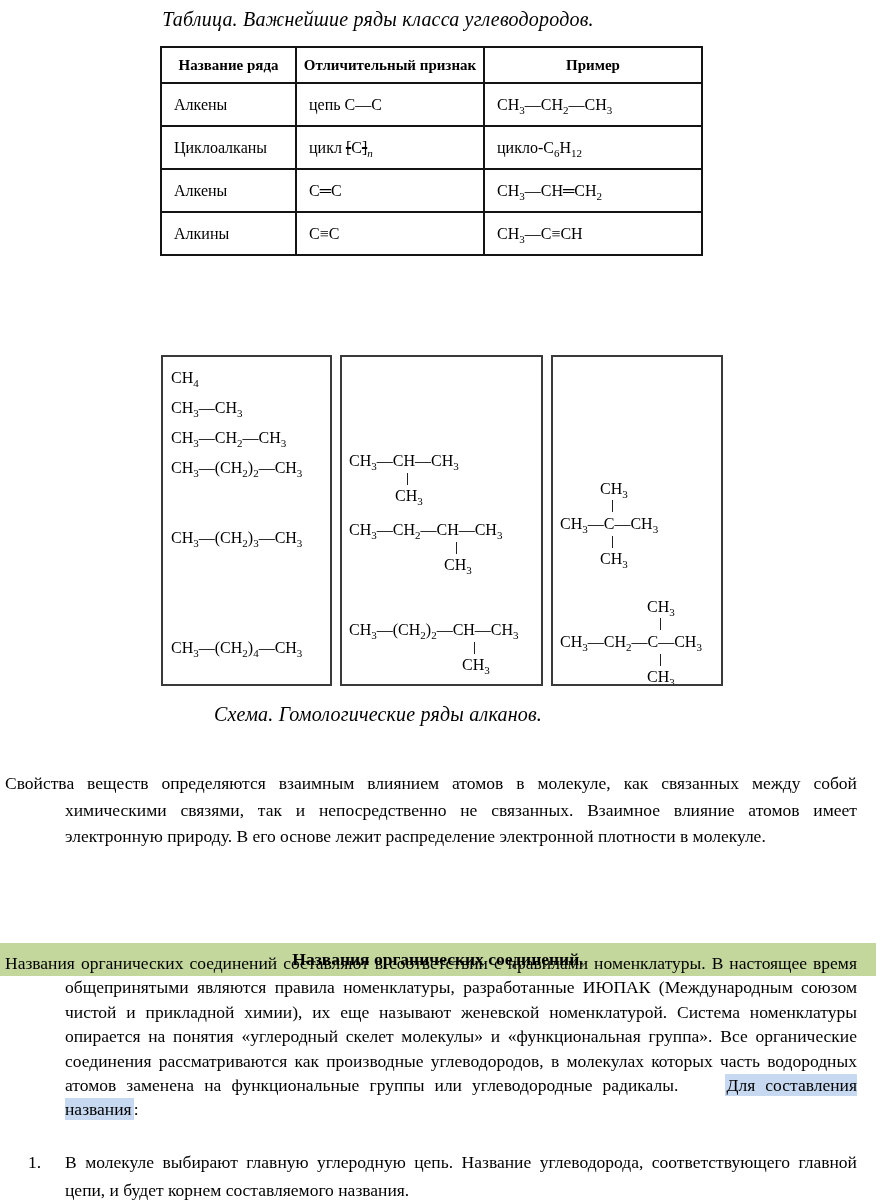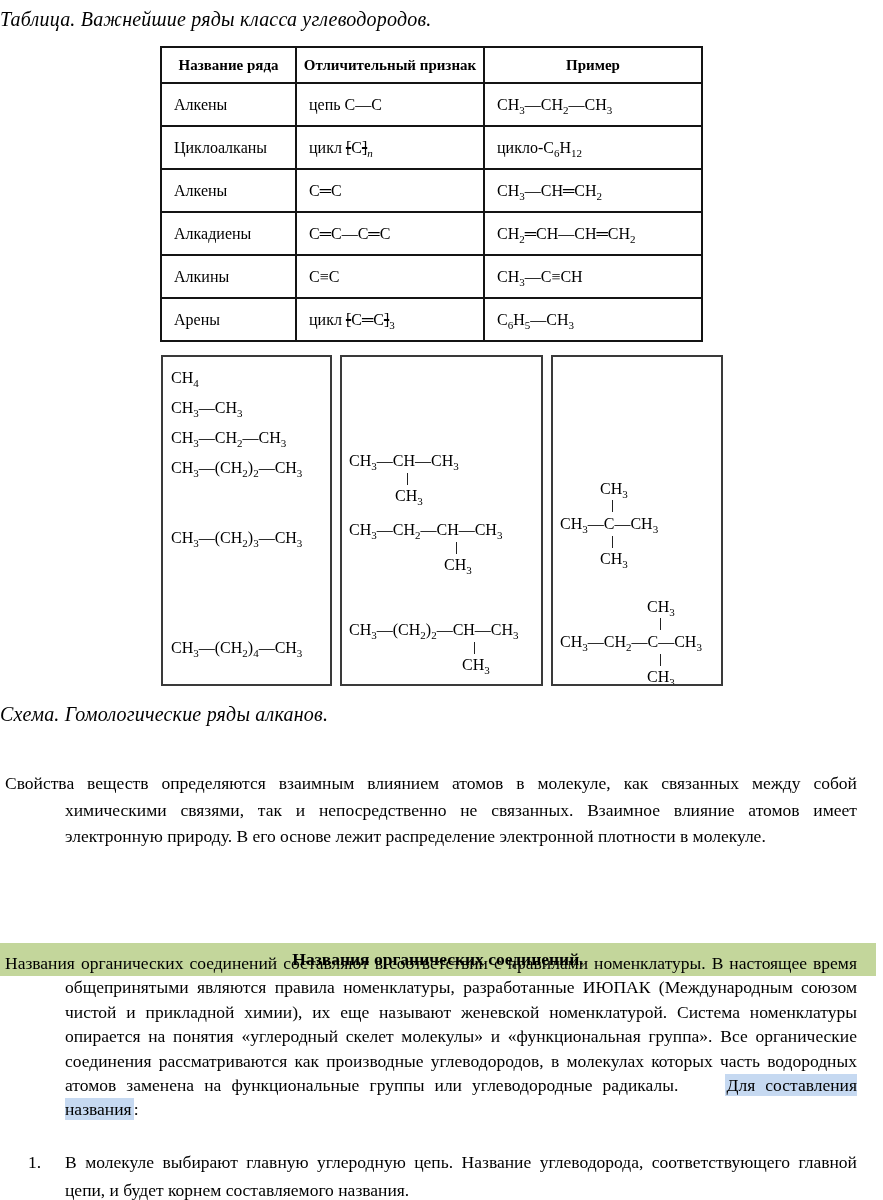--- a/index.html
+++ b/index.html
@@ -3,21 +3,21 @@
 <meta charset="utf-8">
 <style>
   html,body{margin:0;padding:0;background:#ffffff;}
   body{
     width:883px;height:1200px;position:relative;
     font-family:"Liberation Serif","DejaVu Serif",serif;
     color:#000;overflow:hidden;
   }
   
   .doc-caption{
-    width:756px;font-style:italic;
+    width:756px;text-align:center;font-style:italic;
     font-size:20px;letter-spacing:.2px;
   }
   .caption-top{position:absolute;top:8px;left:0;}
   .caption-schema{position:absolute;top:703px;left:0;}
   
   .hc-table{
     position:absolute;top:46px;left:160px;
     border-collapse:collapse;table-layout:fixed;
     font-size:16px;
   }
@@ -92,33 +92,23 @@
       <td>Циклоалканы</td>
       <td class="formula">цикл <span class="xb">[</span>C<span class="xb">]</span><sub><i>n</i></sub></td>
       <td class="formula">цикло-C<sub>6</sub>H<sub>12</sub></td>
     </tr>
     <tr>
       <td>Алкены</td>
       <td class="formula">C═C</td>
       <td class="formula">CH<sub>3</sub>—CH═CH<sub>2</sub></td>
     </tr>
     <tr>
-      <td>Алкадиены</td>
-      <td class="formula">C═C—C═C</td>
-      <td class="formula">CH<sub>2</sub>═CH—CH═CH<sub>2</sub></td>
-    </tr>
-    <tr>
       <td>Алкины</td>
       <td class="formula">C≡C</td>
       <td class="formula">CH<sub>3</sub>—C≡CH</td>
-    </tr>
-    <tr>
-      <td>Арены</td>
-      <td class="formula">цикл <span class="xb">[</span>C═C<span class="xb">]</span><sub>3</sub></td>
-      <td class="formula">C<sub>6</sub>H<sub>5</sub>—CH<sub>3</sub></td>
     </tr>
   </tbody>
 </table>
 
 <div class="schema-row">
 
   <div class="sbox sbox-1">
     <div class="sline formula">CH<sub>4</sub></div>
     <div class="sline formula">CH<sub>3</sub>—CH<sub>3</sub></div>
     <div class="sline formula">CH<sub>3</sub>—CH<sub>2</sub>—CH<sub>3</sub></div>

